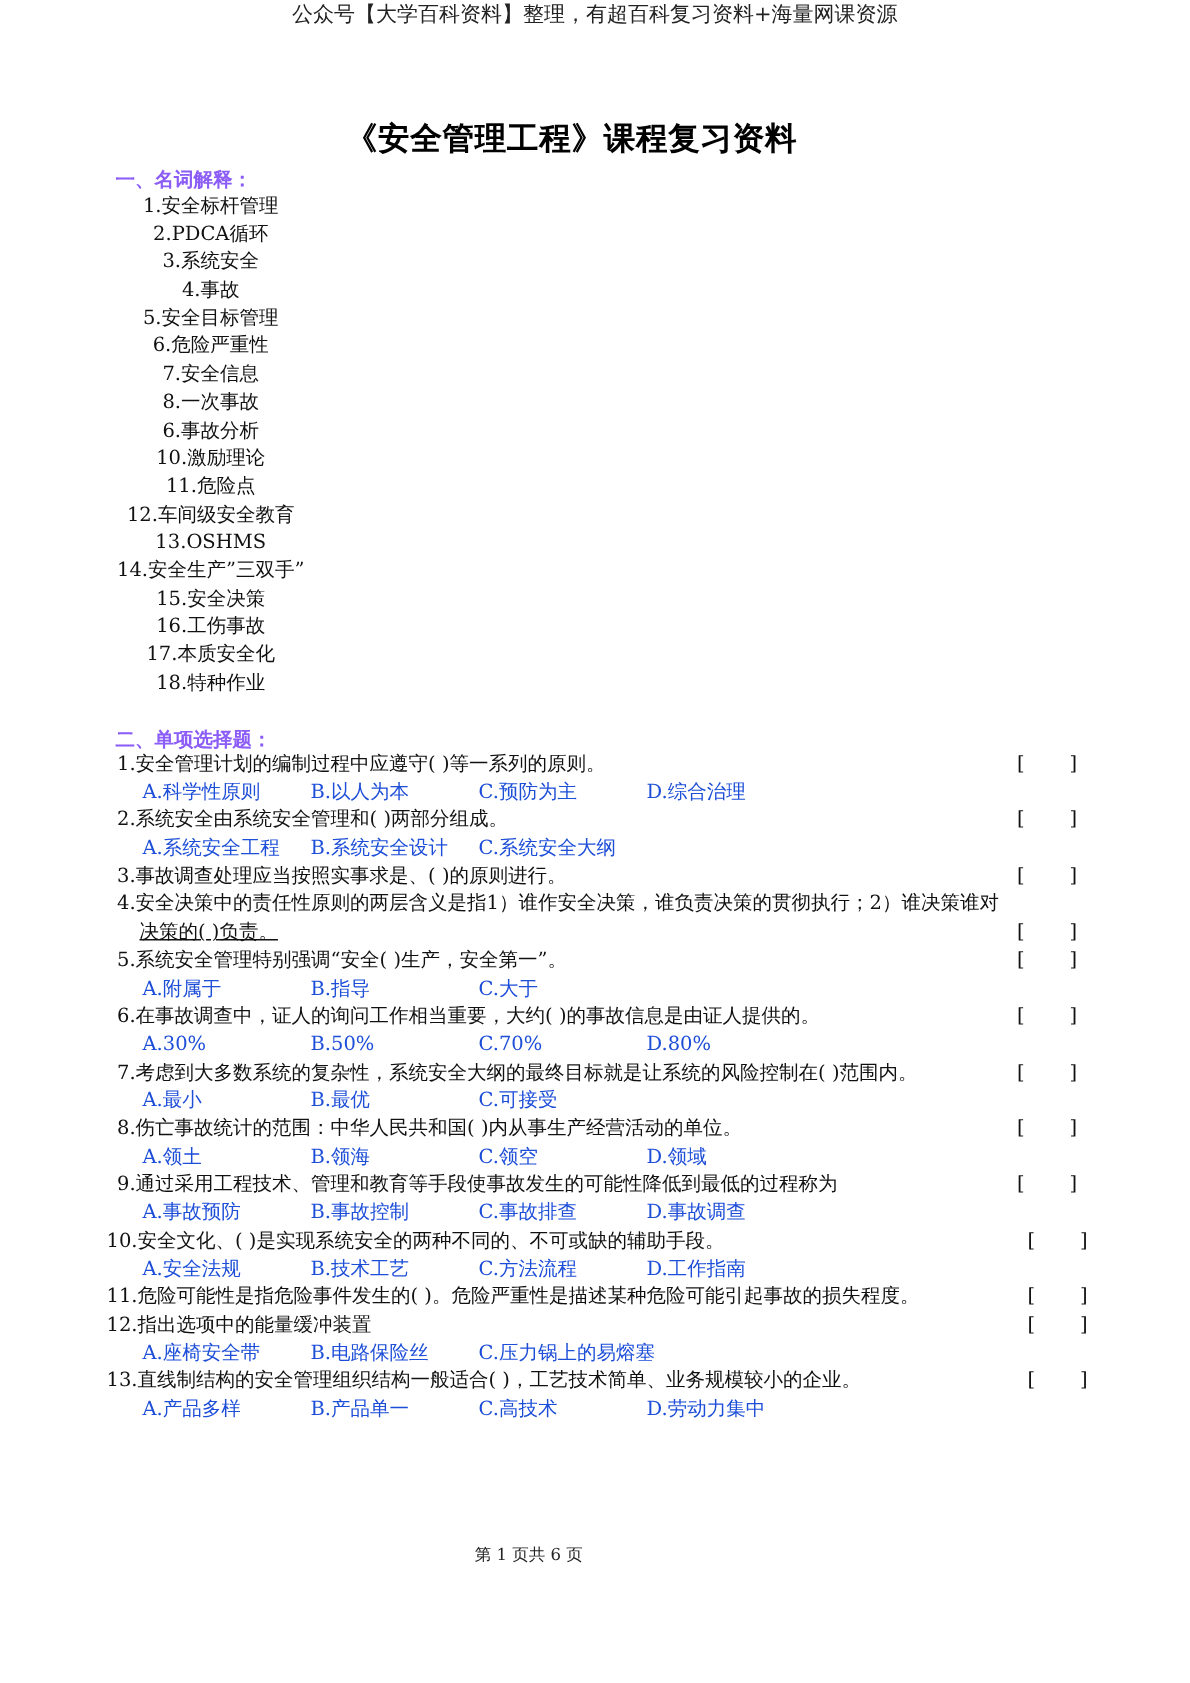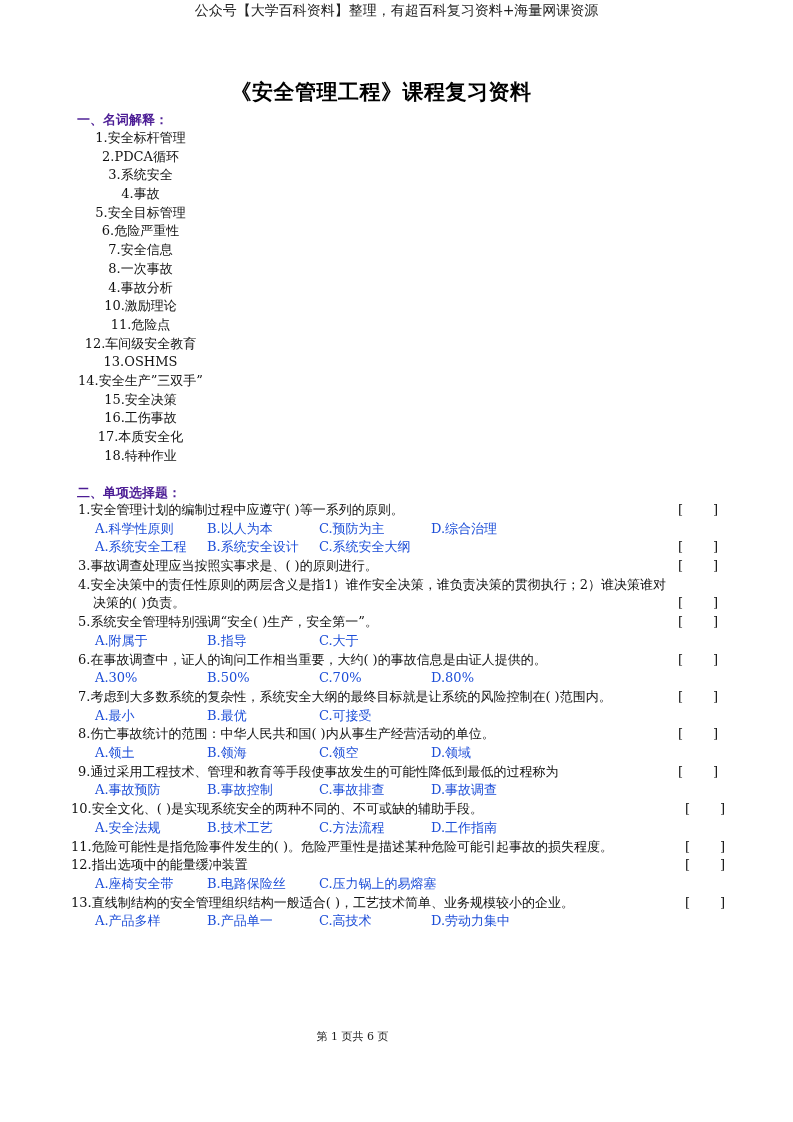--- a/index.html
+++ b/index.html
@@ -13,21 +13,21 @@
       font-size: 14px; line-height: 18px; color: #222;
     }
     .doc-title {
       position: absolute; top: 78px; left: 0; width: 762px; text-align: center;
       font-family: "DejaVu Sans", "Liberation Sans", sans-serif;
       font-size: 21px; font-weight: bold; letter-spacing: 0.5px; color: #000;
     }
     .section-heading {
       position: absolute; left: 77px;
       font-family: Liberation Mono, monospace;
-      font-size: 13px; font-weight: bold; color: #4c1d95;
+      font-size: 13px; font-weight: bold; color: #8b5cf6;
     }
     .term-list { position: absolute; left: 78px; top: 129px; margin: 0; padding: 0; list-style: none; }
     .term-item { font-size: 13px; line-height: 18.7px; height: 18.7px; white-space: nowrap; color: #111; text-align: center; }
     .question-list { position: absolute; left: 78px; top: 501px; width: 640px; }
     .q-stem {
       font-size: 13px; line-height: 18.7px; white-space: nowrap; position: relative; color: #111;
     }
     .q-bracket {
       position: absolute; right: 0; top: 0; width: 40px; display: flex; justify-content: space-between;
       font-size: 13px;
@@ -51,21 +51,21 @@
 
 <ul class="term-list">
   <li class="term-item">1.安全标杆管理</li>
   <li class="term-item">2.PDCA循环</li>
   <li class="term-item">3.系统安全</li>
   <li class="term-item">4.事故</li>
   <li class="term-item">5.安全目标管理</li>
   <li class="term-item">6.危险严重性</li>
   <li class="term-item">7.安全信息</li>
   <li class="term-item">8.一次事故</li>
-  <li class="term-item">4.事故分析</li>
+  <li class="term-item">6.事故分析</li>
   <li class="term-item">10.激励理论</li>
   <li class="term-item">11.危险点</li>
   <li class="term-item">12.车间级安全教育</li>
   <li class="term-item">13.OSHMS</li>
   <li class="term-item">14.安全生产”三双手”</li>
   <li class="term-item">15.安全决策</li>
   <li class="term-item">16.工伤事故</li>
   <li class="term-item">17.本质安全化</li>
   <li class="term-item">18.特种作业</li>
 </ul>
@@ -79,20 +79,21 @@
     <span class="q-bracket">
         <span>[</span>
         <span>]</span>
       </span>
   </div>
   <div class="q-options">
     <span class="q-opt">A.科学性原则</span><span class="q-opt">B.以人为本</span><span class="q-opt">C.预防为主</span><span class="q-opt last">D.综合治理</span>
   </div>
 
   <div class="q-stem">
+    <span>2.系统安全由系统安全管理和(   )两部分组成。</span>
     <span class="q-bracket">
         <span>[</span>
         <span>]</span>
       </span>
   </div>
   <div class="q-options">
     <span class="q-opt">A.系统安全工程</span><span class="q-opt">B.系统安全设计</span><span class="q-opt last">C.系统安全大纲</span>
   </div>
 
   <div class="q-stem">
@@ -100,21 +101,21 @@
     <span class="q-bracket">
         <span>[</span>
         <span>]</span>
       </span>
   </div>
 
   <div class="q-stem">
     <span>4.安全决策中的责任性原则的两层含义是指1）谁作安全决策，谁负责决策的贯彻执行；2）谁决策谁对</span>
   </div>
   <div class="q-stem">
-    <span style="padding-left:15px;">决策的(   )负责。</span>
+    <span style="padding-left:15px;text-decoration:underline;">决策的(   )负责。</span>
     <span class="q-bracket">
         <span>[</span>
         <span>]</span>
       </span>
   </div>
 
   <div class="q-stem">
     <span>5.系统安全管理特别强调“安全(   )生产，安全第一”。</span>
     <span class="q-bracket">
         <span>[</span>

